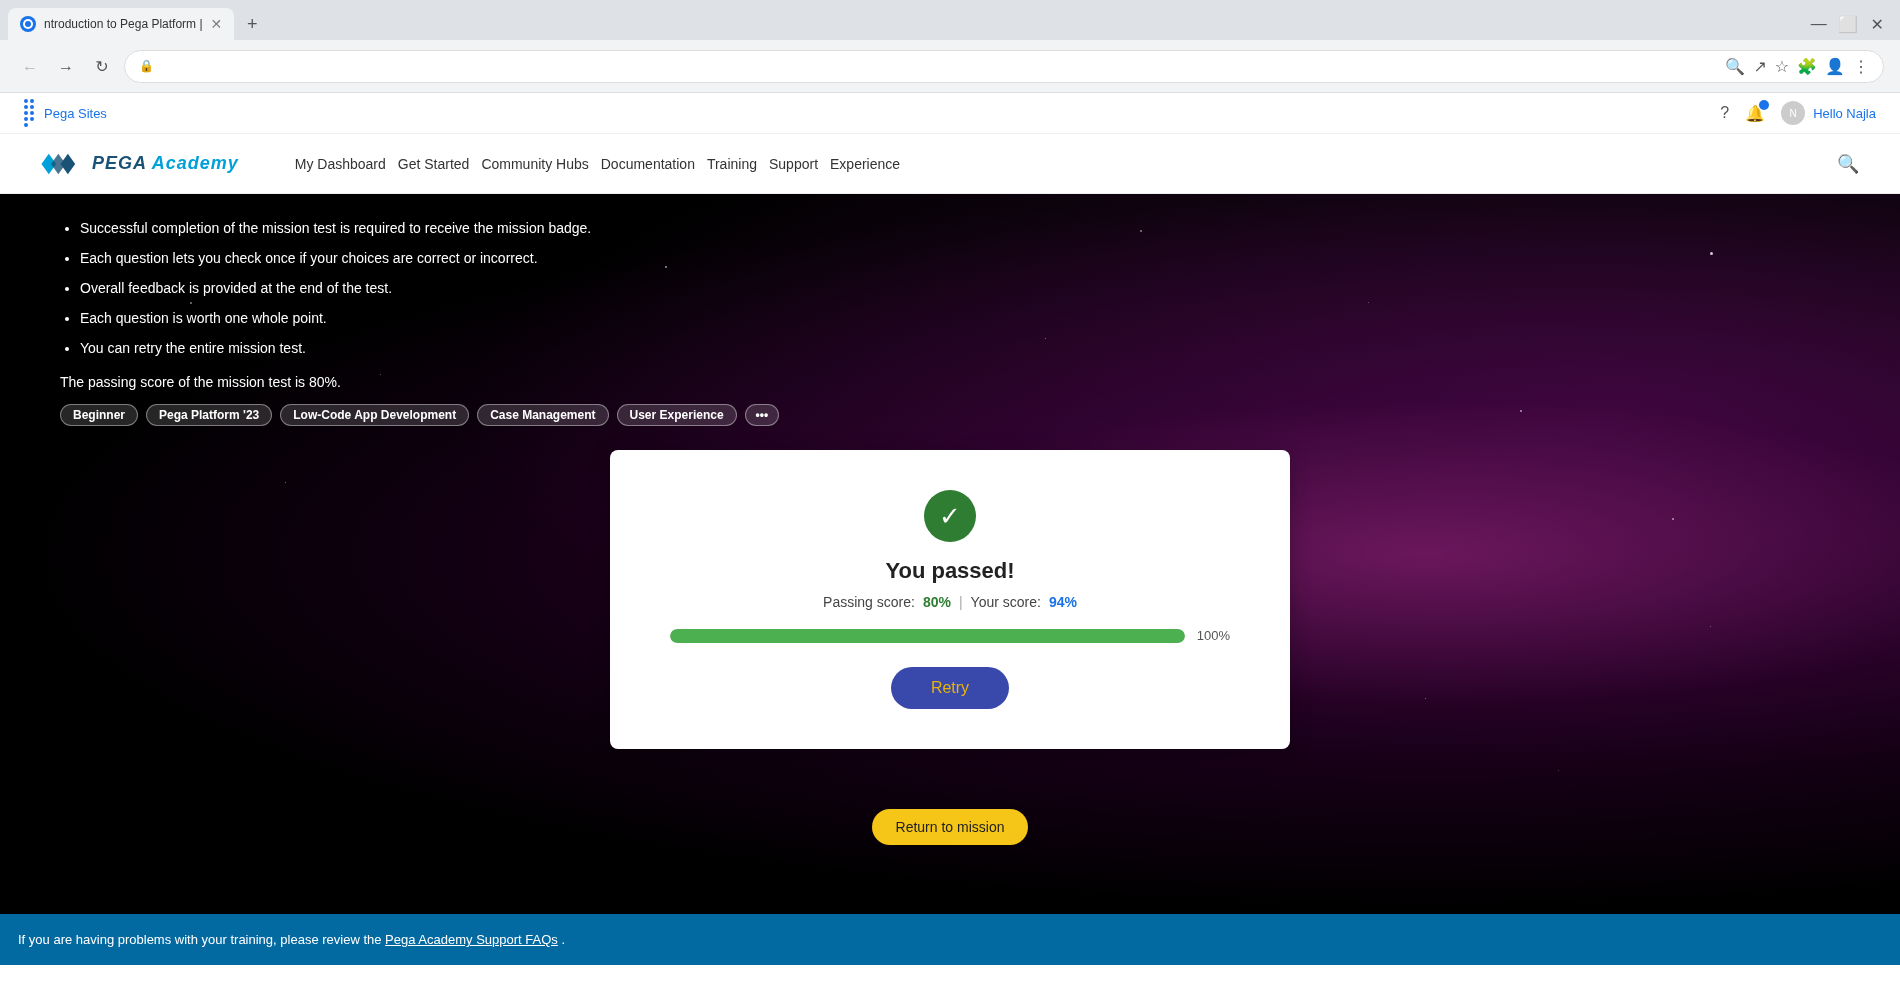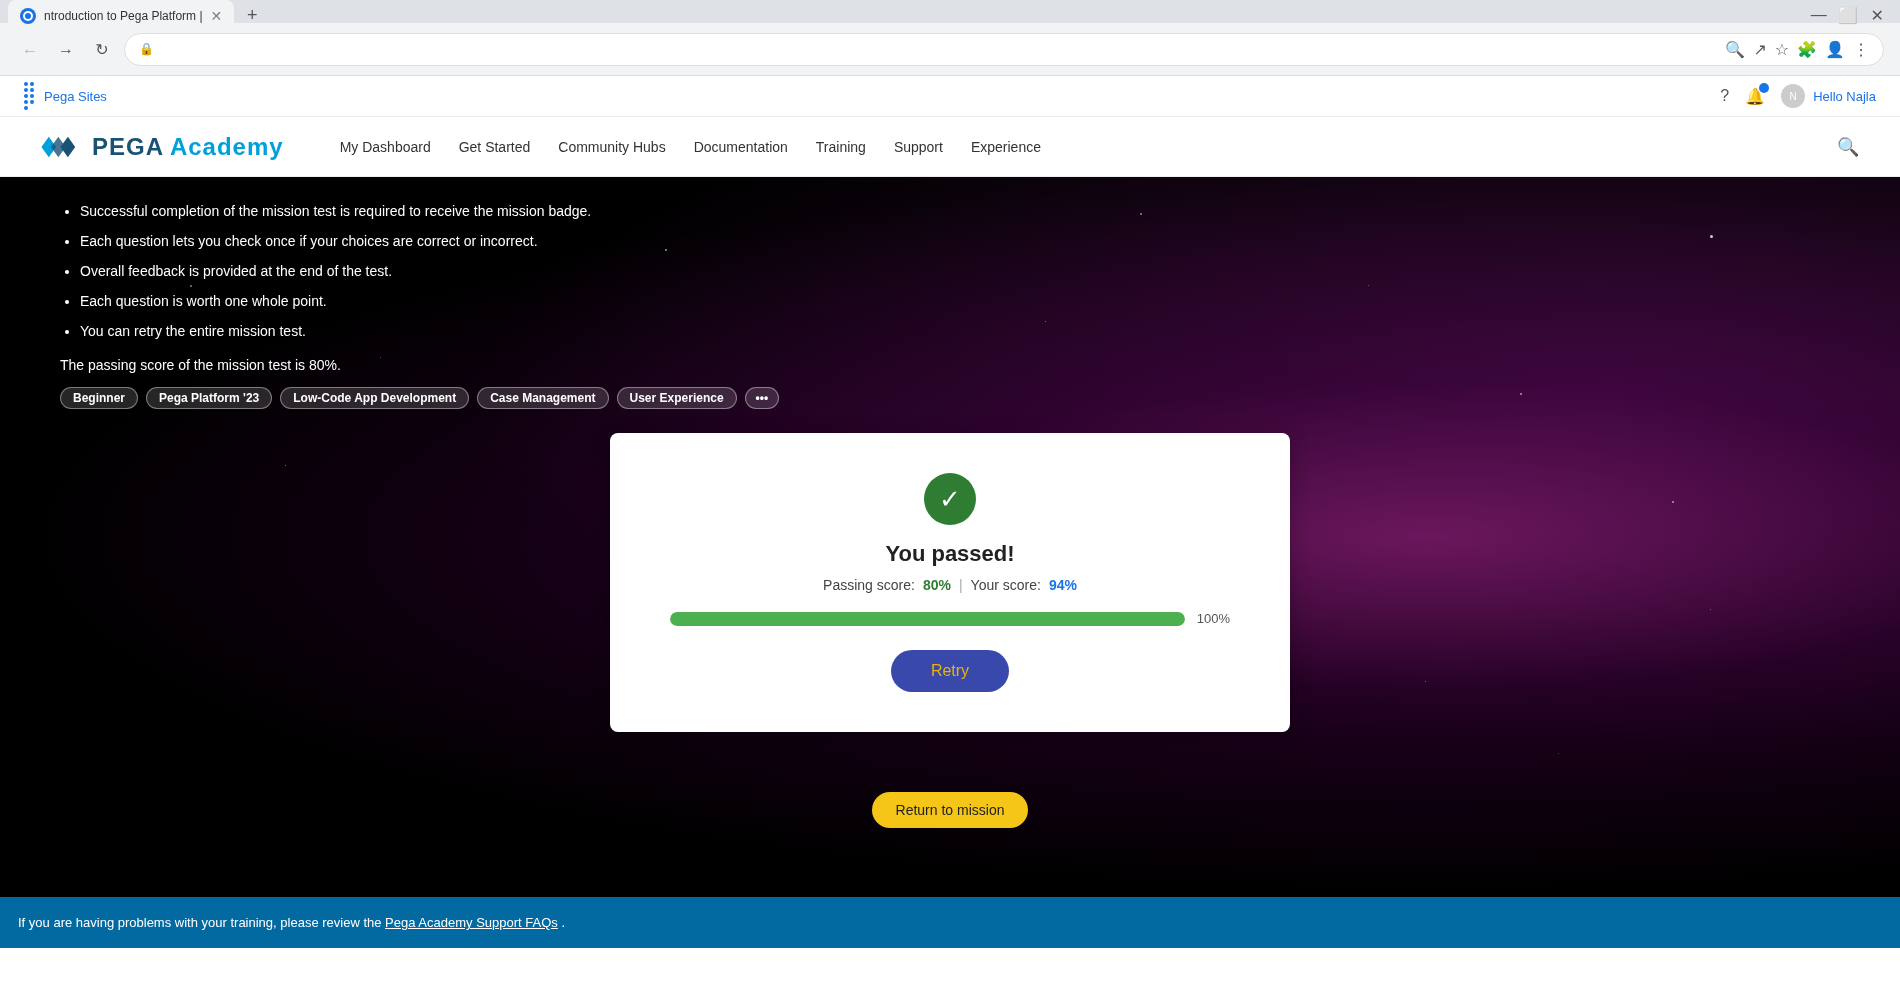--- a/index.html
+++ b/index.html
@@ -8,21 +8,21 @@
     
     .browser-chrome {
       background: #f1f3f4;
       border-bottom: 1px solid #ddd;
     }
     .tab-bar {
       display: flex;
       align-items: center;
       padding: 8px 8px 0;
       background: #dee1e6;
-      height: 23px;
+      height: 40px;
     }
     .tab {
       display: flex;
       align-items: center;
       background: #f1f3f4;
       border-radius: 8px 8px 0 0;
       padding: 0 12px;
       height: 32px;
       min-width: 200px;
       max-width: 280px;
@@ -97,21 +97,21 @@
       background: white;
       border-bottom: 1px solid #eee;
       padding: 0 40px;
       display: flex;
       align-items: center;
       gap: 32px;
       height: 60px;
     }
     .logo { display: flex; align-items: center; gap: 8px; }
     .logo-icon { width: 44px; height: 32px; }
-    .nav-links { display: flex; gap: 28px; margin-left: 24px; }
+    .nav-links { display: flex; gap: 12px; margin-left: 24px; }
     .nav-link { font-size: 14px; color: #333; cursor: pointer; text-decoration: none; }
     .nav-search { margin-left: auto; font-size: 18px; color: #555; cursor: pointer; }
 
     
     .content-area {
       background: #000;
       min-height: 720px;
       position: relative;
       overflow: hidden;
     }
@@ -347,21 +347,21 @@
   </div>
 </div>
 
 <div class="main-nav">
   <div class="logo">
     <svg class="logo-icon" viewBox="0 0 60 36">
       <path d="M2 18 L12 4 L22 18 L12 32 Z" fill="#00a0da"></path>
       <path d="M15 18 L25 4 L35 18 L25 32 Z" fill="#1a5276" opacity="0.8"></path>
       <path d="M28 18 L38 4 L48 18 L38 32 Z" fill="#1a5276"></path>
     </svg>
-    <span style="font-size:24px;font-weight:700;color:#1a5276;letter-spacing:1px;">PEGA <span style="color:#00a0da;">Academy</span></span>
+    <span style="font-size:18px;font-weight:700;color:#1a5276;letter-spacing:1px;font-style:italic;">PEGA <span style="color:#00a0da;">Academy</span></span>
   </div>
   <nav class="nav-links">
     <a class="nav-link">My Dashboard</a>
     <a class="nav-link">Get Started</a>
     <a class="nav-link">Community Hubs</a>
     <a class="nav-link">Documentation</a>
     <a class="nav-link">Training</a>
     <a class="nav-link">Support</a>
     <a class="nav-link">Experience</a>
   </nav>

